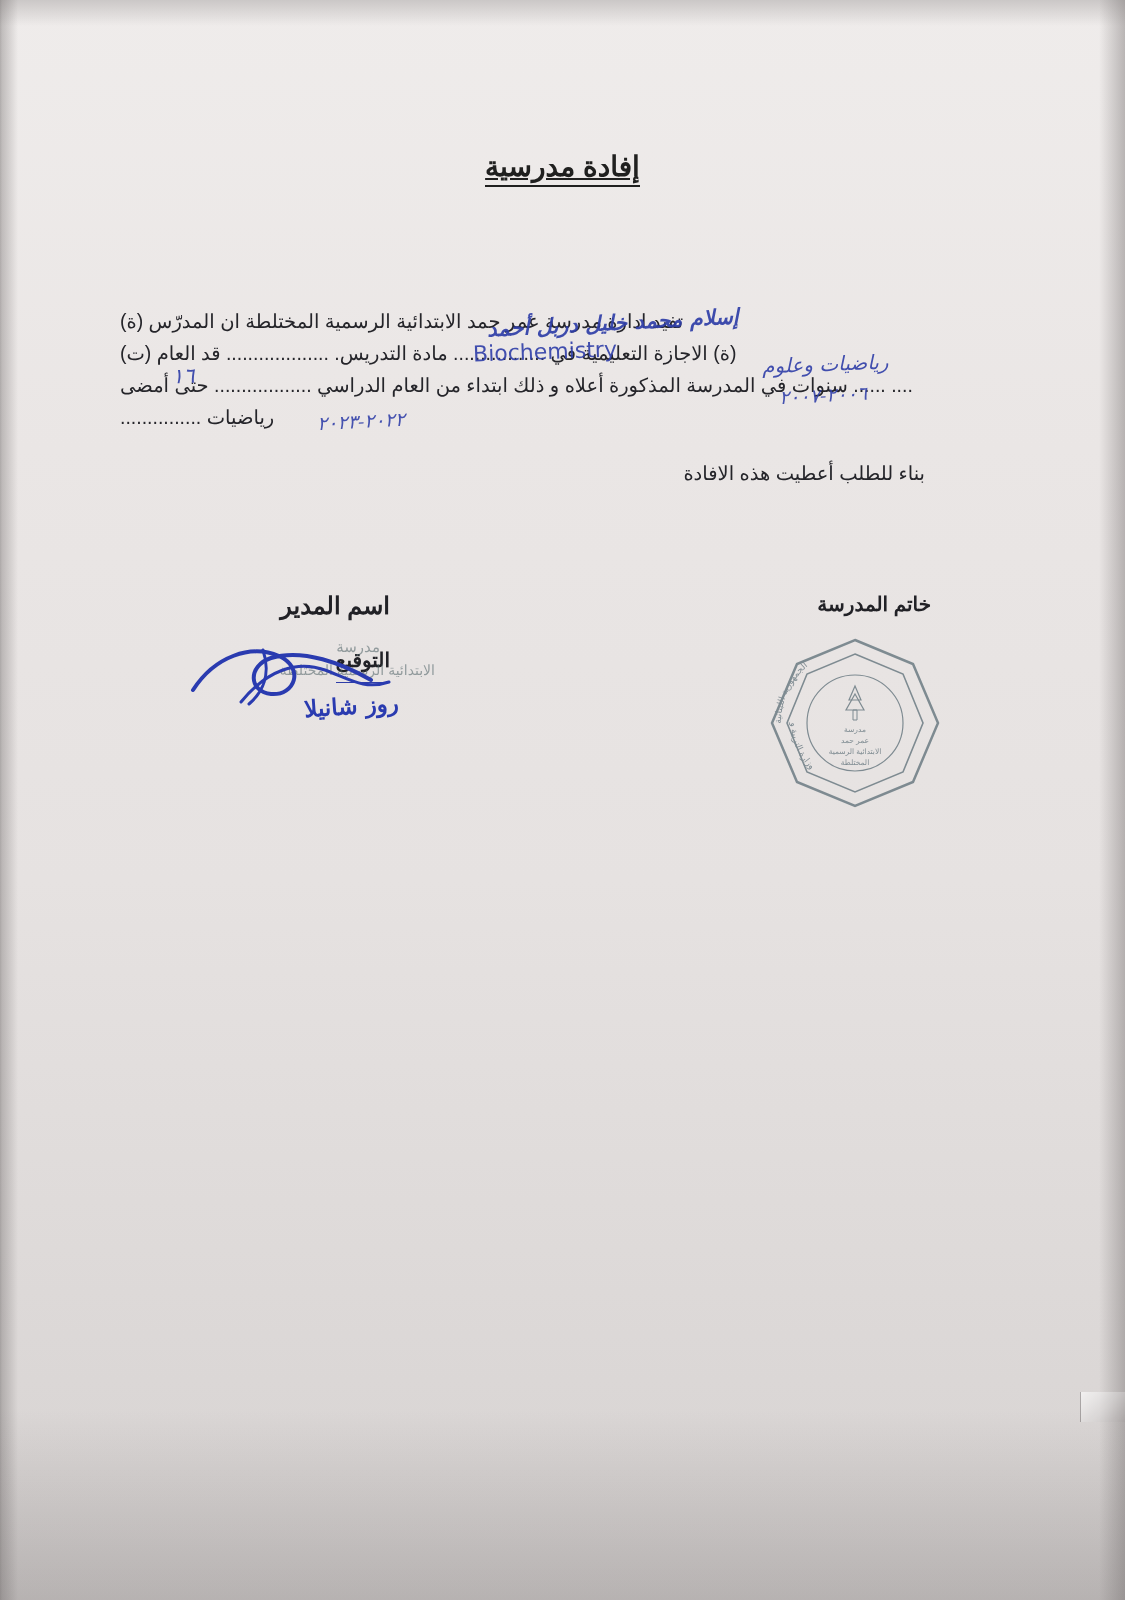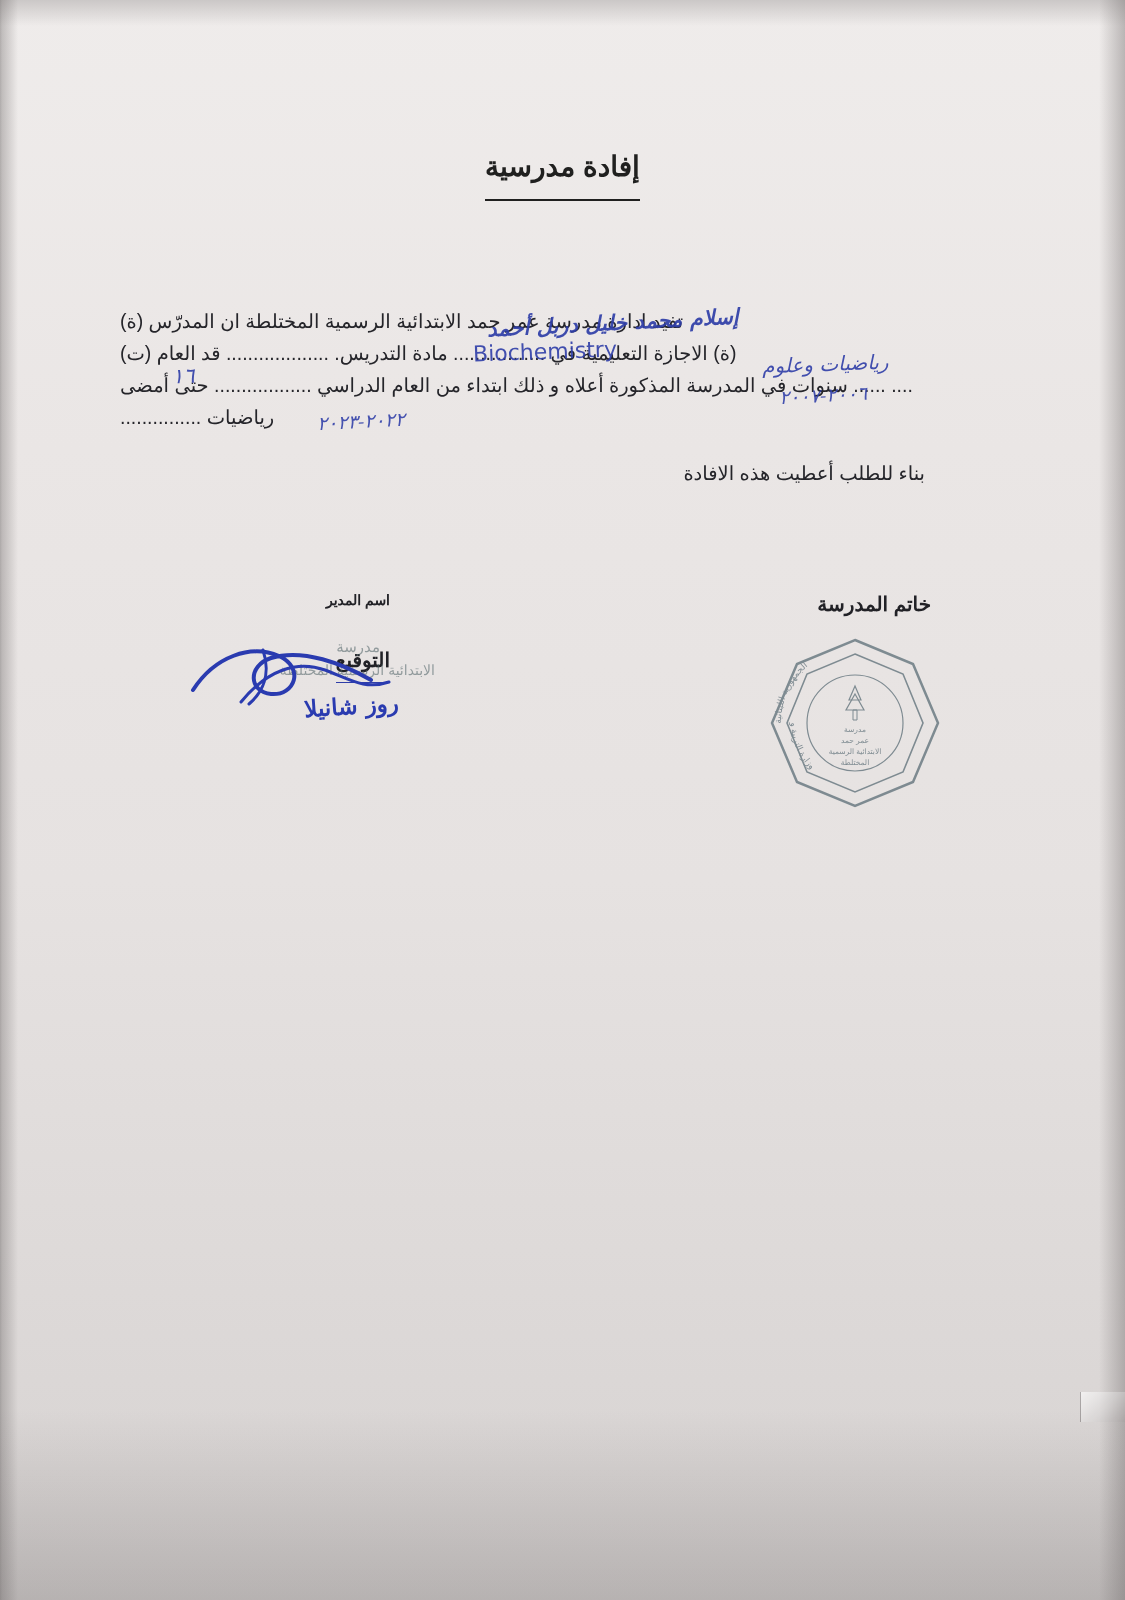--- a/index.html
+++ b/index.html
@@ -65,21 +65,22 @@
     left: 0;
     right: 0;
     text-align: center;
     font-size: 28px;
     font-weight: 700;
     letter-spacing: 0.5px;
     color: #20201f;
   }
   .title span {
     border-bottom: 2px solid #20201f;
-    padding-bottom: 17px;
+    padding-bottom: 3px;
+    text-decoration: underline;
   }
 
   .body-block {
     position: absolute;
     top: 305px;
     right: 130px;
     left: 120px;
     font-size: 19.5px;
     line-height: 32px;
     text-align: left;
@@ -154,21 +155,21 @@
     font-size: 19px;
     transform: rotate(-3deg);
     opacity: 0.88;
     letter-spacing: -1px;
   }
 
   .label-director {
     position: absolute;
     top: 592px;
     right: 735px;
-    font-size: 14px;
+    font-size: 24px;
     font-weight: 600;
     color: #212126;
   }
   .label-signature {
     position: absolute;
     top: 648px;
     right: 735px;
     font-size: 20px;
     font-weight: 600;
     color: #212126;

